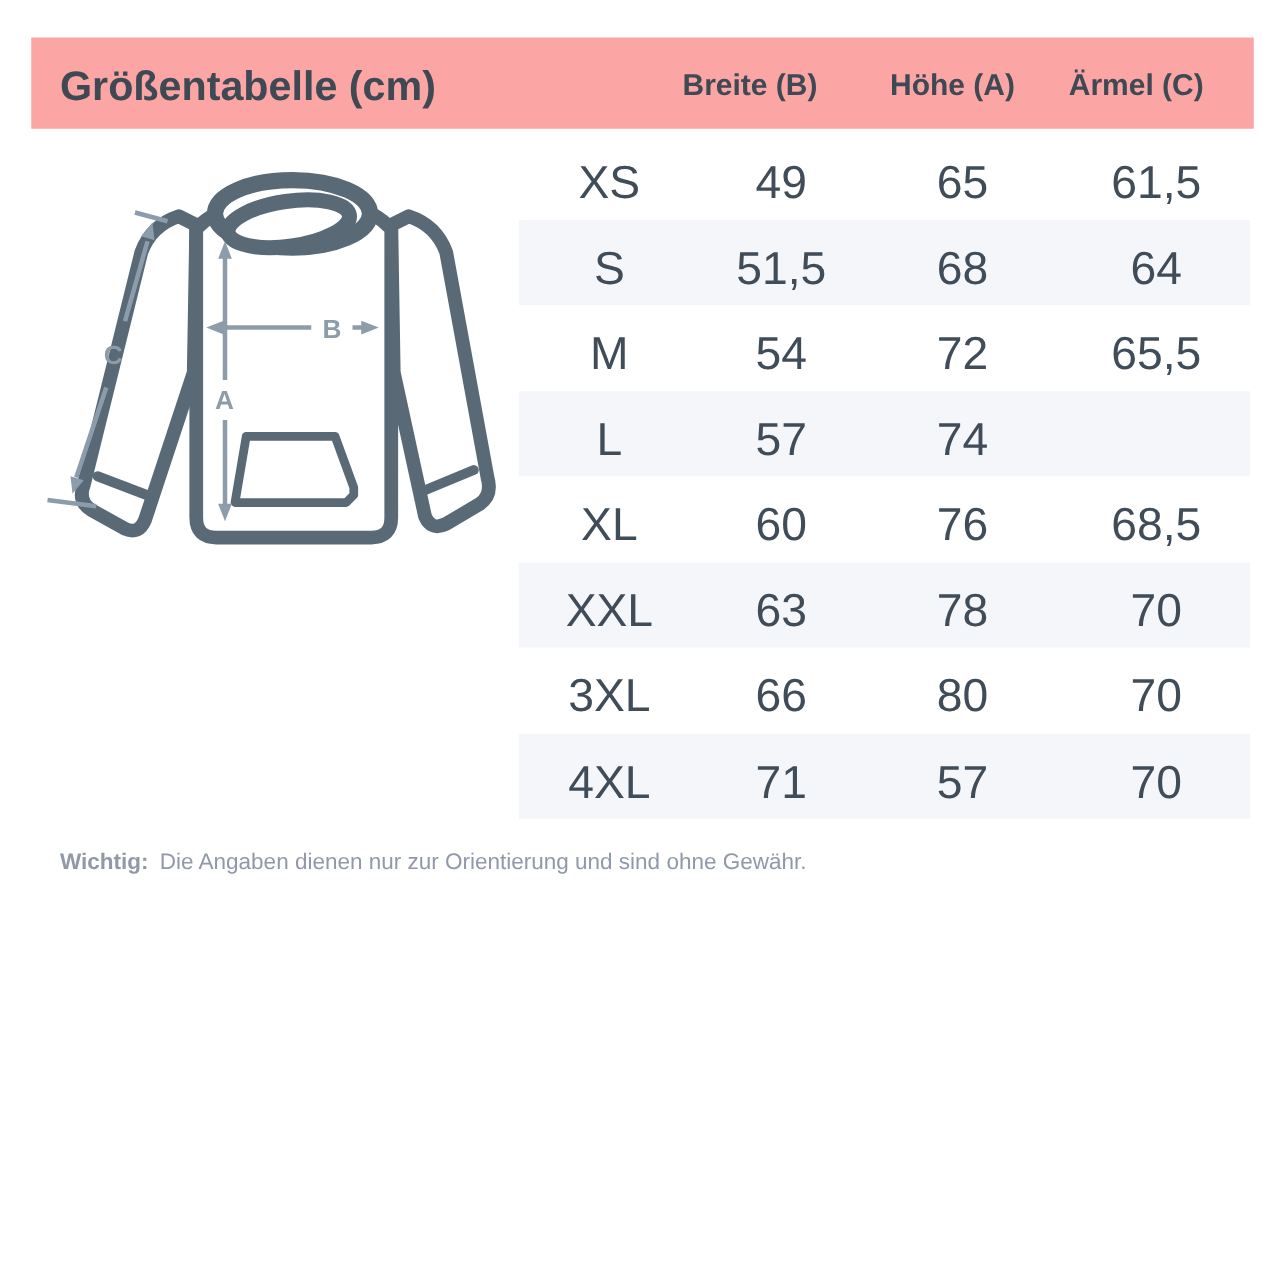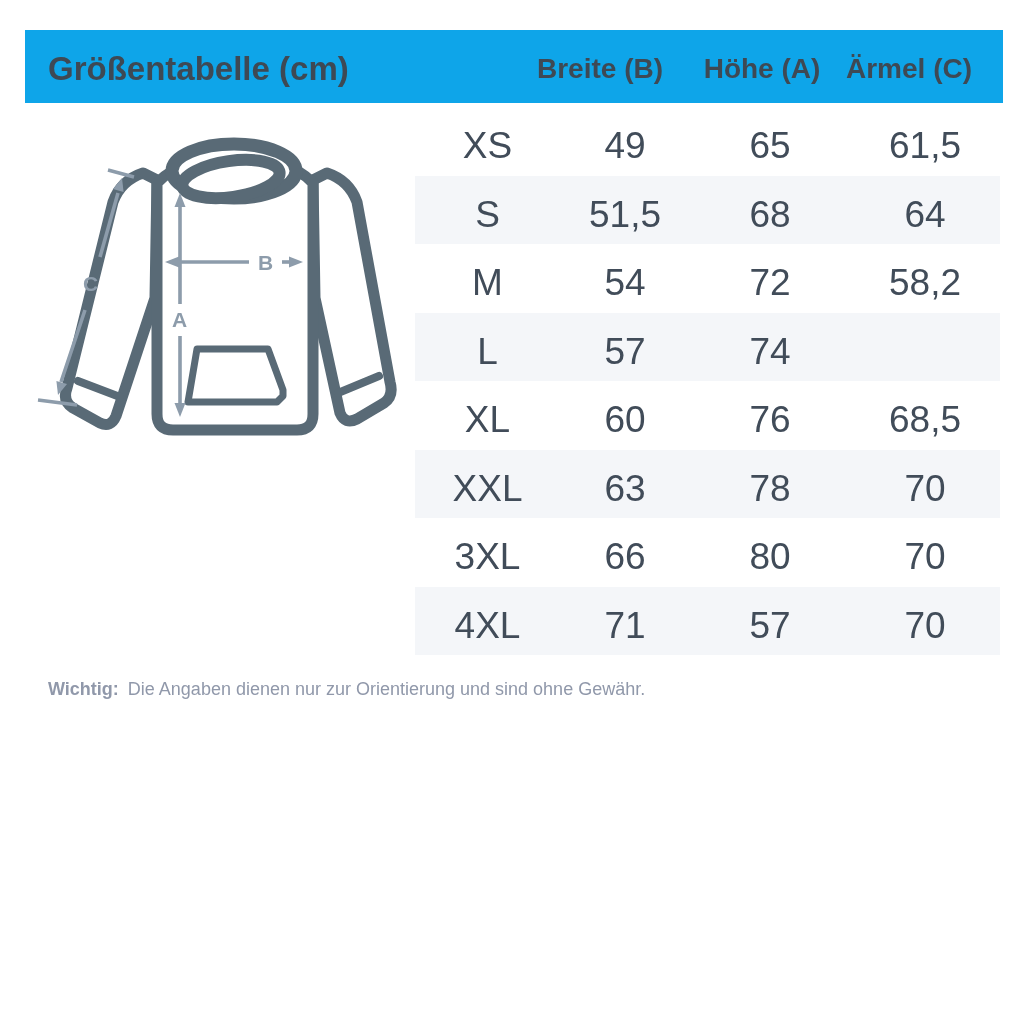--- a/index.html
+++ b/index.html
@@ -4,31 +4,31 @@
 <style>
   html,body { margin:0; padding:0; background:#ffffff; }
   .page {
     position:relative; width:1024px; height:1024px; background:#ffffff;
     font-family:"Liberation Sans", sans-serif; overflow:hidden;
   }
 
   
   .header-bar {
     position:absolute; left:25px; top:30px; width:978px; height:73px;
-    background:#0ea5e9;
+    background:#fca5a5;
   }
   .title {
     position:absolute; left:23px; top:50%;
     transform:translateY(calc(-50% + 2px));
     font-size:33px; font-weight:700; color:#3e4954; white-space:nowrap;
   }
   .colhead {
     position:absolute; top:50%;
     transform:translate(-50%, calc(-50% + 2px));
-    font-size:28px; font-weight:700; color:#3e4954; white-space:nowrap;
+    font-size:24px; font-weight:700; color:#3e4954; white-space:nowrap;
   }
   .colhead.c1 { left:575px; }
   .colhead.c2 { left:737px; }
   .colhead.c3 { left:884px; }
 
   
   .size-table { position:absolute; left:415px; top:107px; width:585px; }
   .trow {
     display:grid; grid-template-columns:145px 130px 160px 150px;
     height:68.5px; align-items:center;
@@ -125,21 +125,21 @@
       <div class="tcell">S</div>
       <div class="tcell">51,5</div>
       <div class="tcell">68</div>
       <div class="tcell">64</div>
     </div>
 
     <div class="trow">
       <div class="tcell">M</div>
       <div class="tcell">54</div>
       <div class="tcell">72</div>
-      <div class="tcell">58,2</div>
+      <div class="tcell">65,5</div>
     </div>
 
     <div class="trow">
       <div class="tcell">L</div>
       <div class="tcell">57</div>
       <div class="tcell">74</div>
     </div>
 
     <div class="trow">
       <div class="tcell">XL</div>

